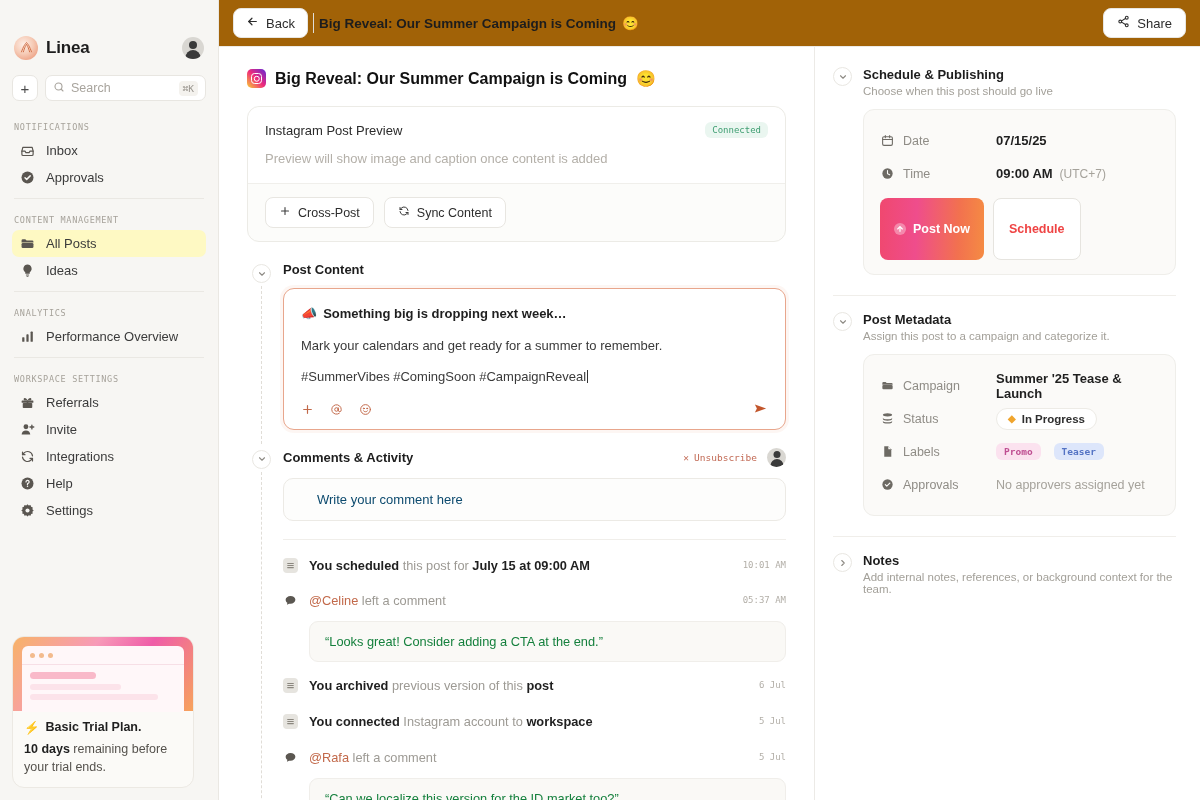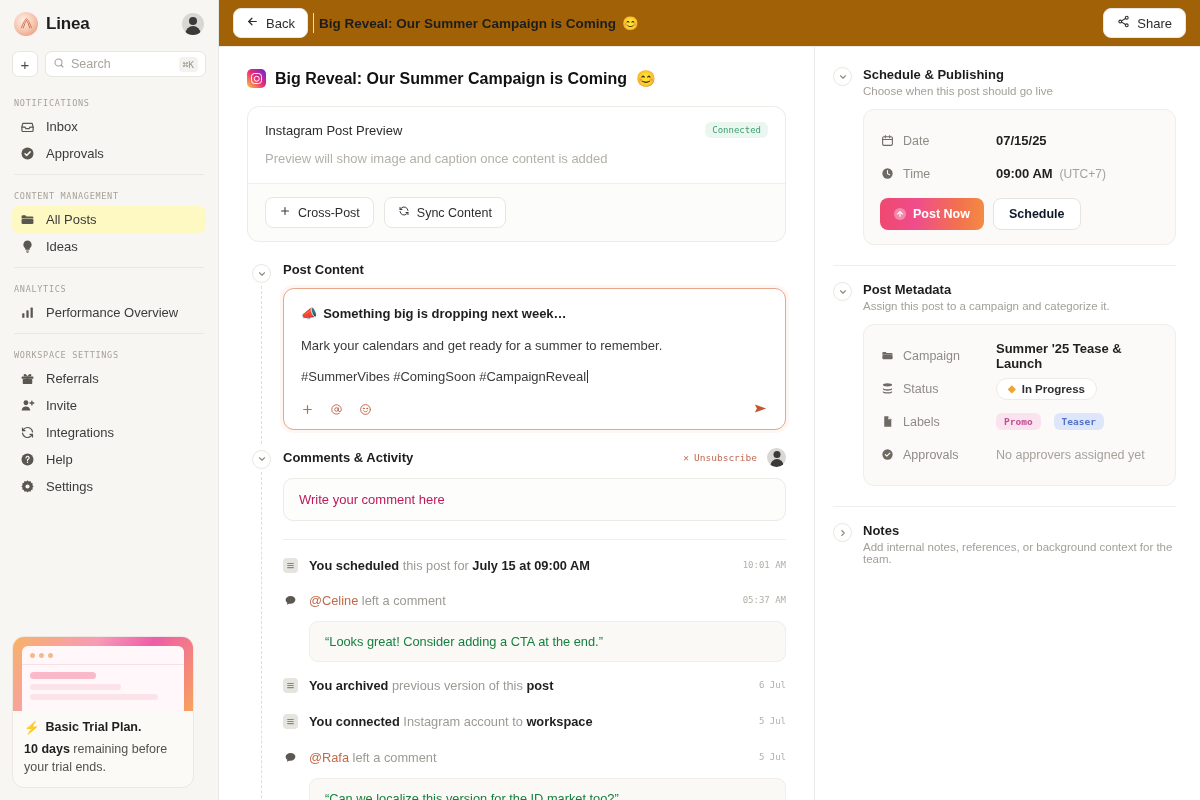--- a/index.html
+++ b/index.html
@@ -16,21 +16,21 @@
   .sidebar {
     width: 219px; height: 800px;
     background: #f7f6f3;
     border-right: 1px solid #eae8e3;
     display: flex; flex-direction: column;
     flex: 0 0 219px;
     position: relative;
   }
   .sb-top {
     height: 47px; display: flex; align-items: center;
-    padding: 0 14px; gap: 8px;
+    padding: 0 14px; gap: 8px; margin-top: 24px;
   }
   .logo-mark {
     width: 24px; height: 24px; border-radius: 50%;
     background: radial-gradient(circle at 40% 35%, #fdeee7 0%, #f6cbb6 45%, #e88b6a 100%);
     display: flex; align-items: center; justify-content: center;
     flex: 0 0 24px;
   }
   .logo-mark svg { display:block; }
   .logo-text {
     font-size: 17px; font-weight: 700; letter-spacing: -.2px; color: #1d1d1d;
@@ -192,21 +192,21 @@
   }
   .cm-avatar {
     width:19px; height:19px; border-radius:50%; margin-left:10px;
     background:#d9d7d2; overflow:hidden; position:relative; flex:0 0 19px;
   }
   .cm-avatar .head { position:absolute; left:50%; top:3px; transform:translateX(-50%); width:7px; height:7px; border-radius:50%; background:#3a3a3a; }
   .cm-avatar .body { position:absolute; left:50%; bottom:0; transform:translateX(-50%); width:13px; height:8px; border-radius:7px 7px 0 0; background:#3a3a3a; }
 
   .cm-input {
     margin-top:11px; border:1px solid #eceae5; border-radius:10px;
-    background:#fdfdfc; padding:13px 15px; font-size:13px; color:#be185d; cursor:text;
+    background:#fdfdfc; padding:13px 33px; font-size:13px; color:#0c4a6e; cursor:text;
   }
   .cm-sep { height:1px; background:#f0eeea; margin:18px 0 0 0; }
 
   .feed { margin-top: 8px; }
   .fe { display:flex; align-items:flex-start; gap:11px; padding: 9px 0; position:relative; }
   .fe-ic {
     width:15px; height:15px; border-radius:4px; flex:0 0 15px; margin-top:1px;
     display:flex; align-items:center; justify-content:center;
   }
   .fe-ic.sys { background:#e6e4df; }
@@ -245,21 +245,21 @@
   .btn-row { display:flex; gap:9px; margin-top:8px; }
   .post-now {
     display:flex; align-items:center; gap:7px; border:none; cursor:pointer;
     background: linear-gradient(92deg,#f0486f 0%,#ef4d8c 35%, #f2714f 75%, #f58b43 100%);
     color:#fff; font-size:12.5px; font-weight:700; padding:8px 14px; border-radius:8px;
     font-family:"Liberation Sans", sans-serif;
   }
   .post-now .dot { width:12px; height:12px; border-radius:50%; background:rgba(255,255,255,.35); display:flex; align-items:center; justify-content:center; font-size:9px; }
   .sched-btn {
     background:#ffffff; border:1px solid #e6e4df; border-radius:8px;
-    padding:8px 15px; font-size:12.5px; font-weight:700; color:#0f172a; cursor:pointer;
+    padding:23px 15px; font-size:12.5px; font-weight:700; color:#ef4444; cursor:pointer;
     font-family:"Liberation Sans", sans-serif;
   }
   .pill-status {
     display:inline-flex; align-items:center; gap:6px; background:#ffffff;
     border:1px solid #edebe6; border-radius:20px; padding:4px 11px;
     font-size:11.5px; font-weight:700; color:#2f2f2f;
   }
   .pill-status .d { color:#f0a52e; font-size:10px; }
   .tag {
     font-family:"DejaVu Sans Mono", monospace; font-size:9.5px;

